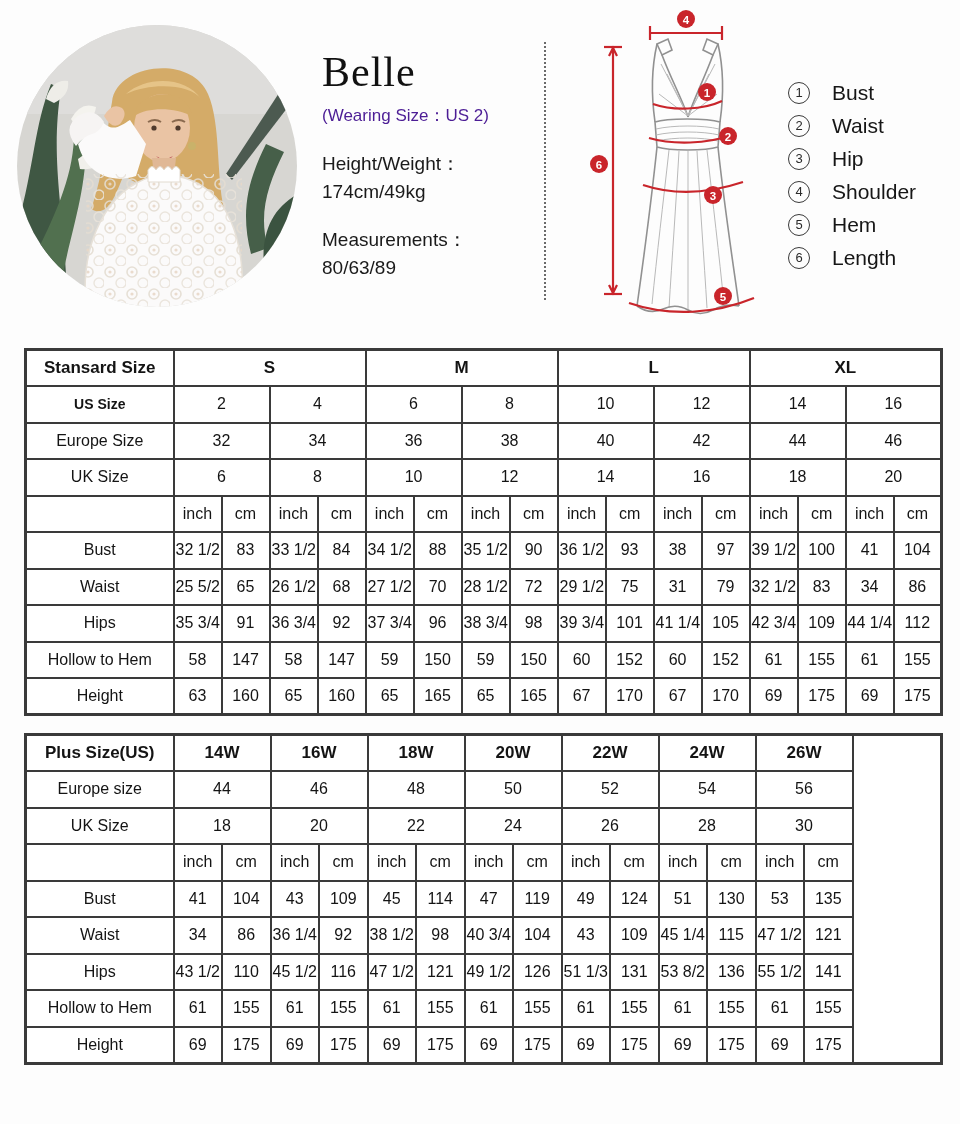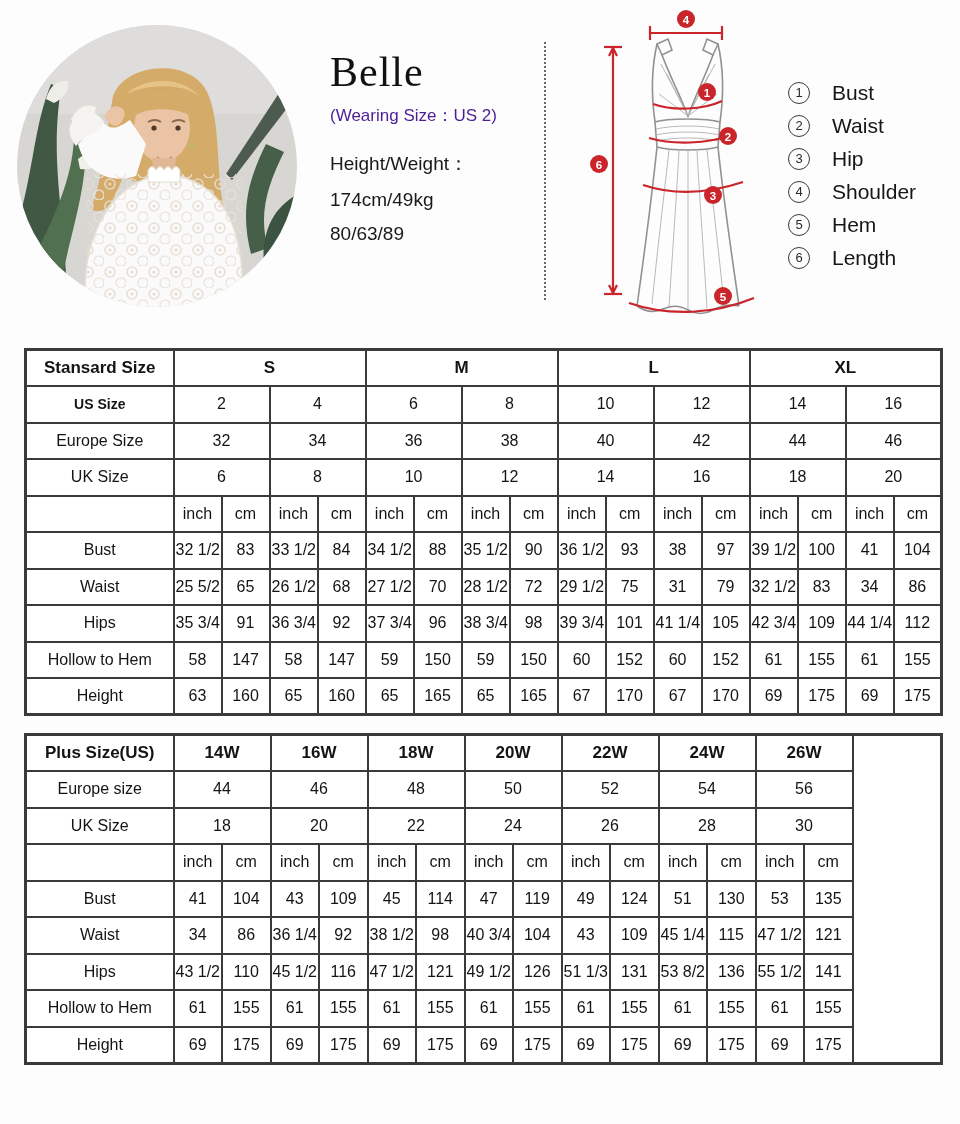--- a/index.html
+++ b/index.html
@@ -12,28 +12,28 @@
     position: relative;
     overflow: hidden;
   }
   
   .top { position: relative; width: 960px; height: 344px; }
   .photo-wrap {
     position: absolute; left: 16px; top: 24px;
     width: 282px; height: 284px;
   }
   .photo-wrap svg { display: block; }
-  .info { position: absolute; left: 330px; top: 48px; width: 210px; }
+  .info { position: absolute; left: 322px; top: 48px; width: 210px; }
   .model-name {
     font-family: "Liberation Serif", serif;
     font-size: 42px; color: #111; letter-spacing: 1px;
   }
   .wearing { font-size: 17px; margin-top: 8px; color: #4c1d95; }
   .info-line { font-size: 19px; margin-top: 24px; color: #1a1a1a; }
-  .info-value { font-size: 19px; margin-top: 12px; color: #1a1a1a; }
+  .info-value { font-size: 19px; margin-top: 4px; color: #1a1a1a; }
   .divider {
     position: absolute; left: 544px; top: 42px; height: 258px;
     border-left: 2px dotted #6a6a6a; width: 0;
   }
   .diagram { position: absolute; left: 555px; top: 4px; }
   .legend { position: absolute; left: 788px; top: 76px; list-style: none; }
   .legend li { display: flex; align-items: center; height: 33px; }
   .legend-num {
     display: inline-flex; align-items: center; justify-content: center;
     width: 22px; height: 22px; border: 1.5px solid #3a3a3a; border-radius: 50%;
@@ -120,20 +120,21 @@
         <path d="M88,92 q8,-14 18,-8 q6,6 -2,16 q-8,6 -16,-8 Z" fill="#eac4a4"></path>
       </g>
     </svg>
   </div>
 
   <div class="info">
     <div class="model-name">Belle</div>
     <div class="wearing">(Wearing Size：US 2)</div>
     <div class="info-line">Height/Weight：</div>
     <div class="info-value">174cm/49kg</div>
+    <div class="info-line">Measurements：</div>
     <div class="info-value">80/63/89</div>
   </div>
 
   <div class="divider"></div>
 
   <div class="diagram">
     <svg width="230" height="334" viewBox="0 0 230 334">
       <g stroke="#919191" stroke-width="1.6" fill="none">
 
         <path d="M102,40 L113,35 L117,46 L107,51 Z"></path>

